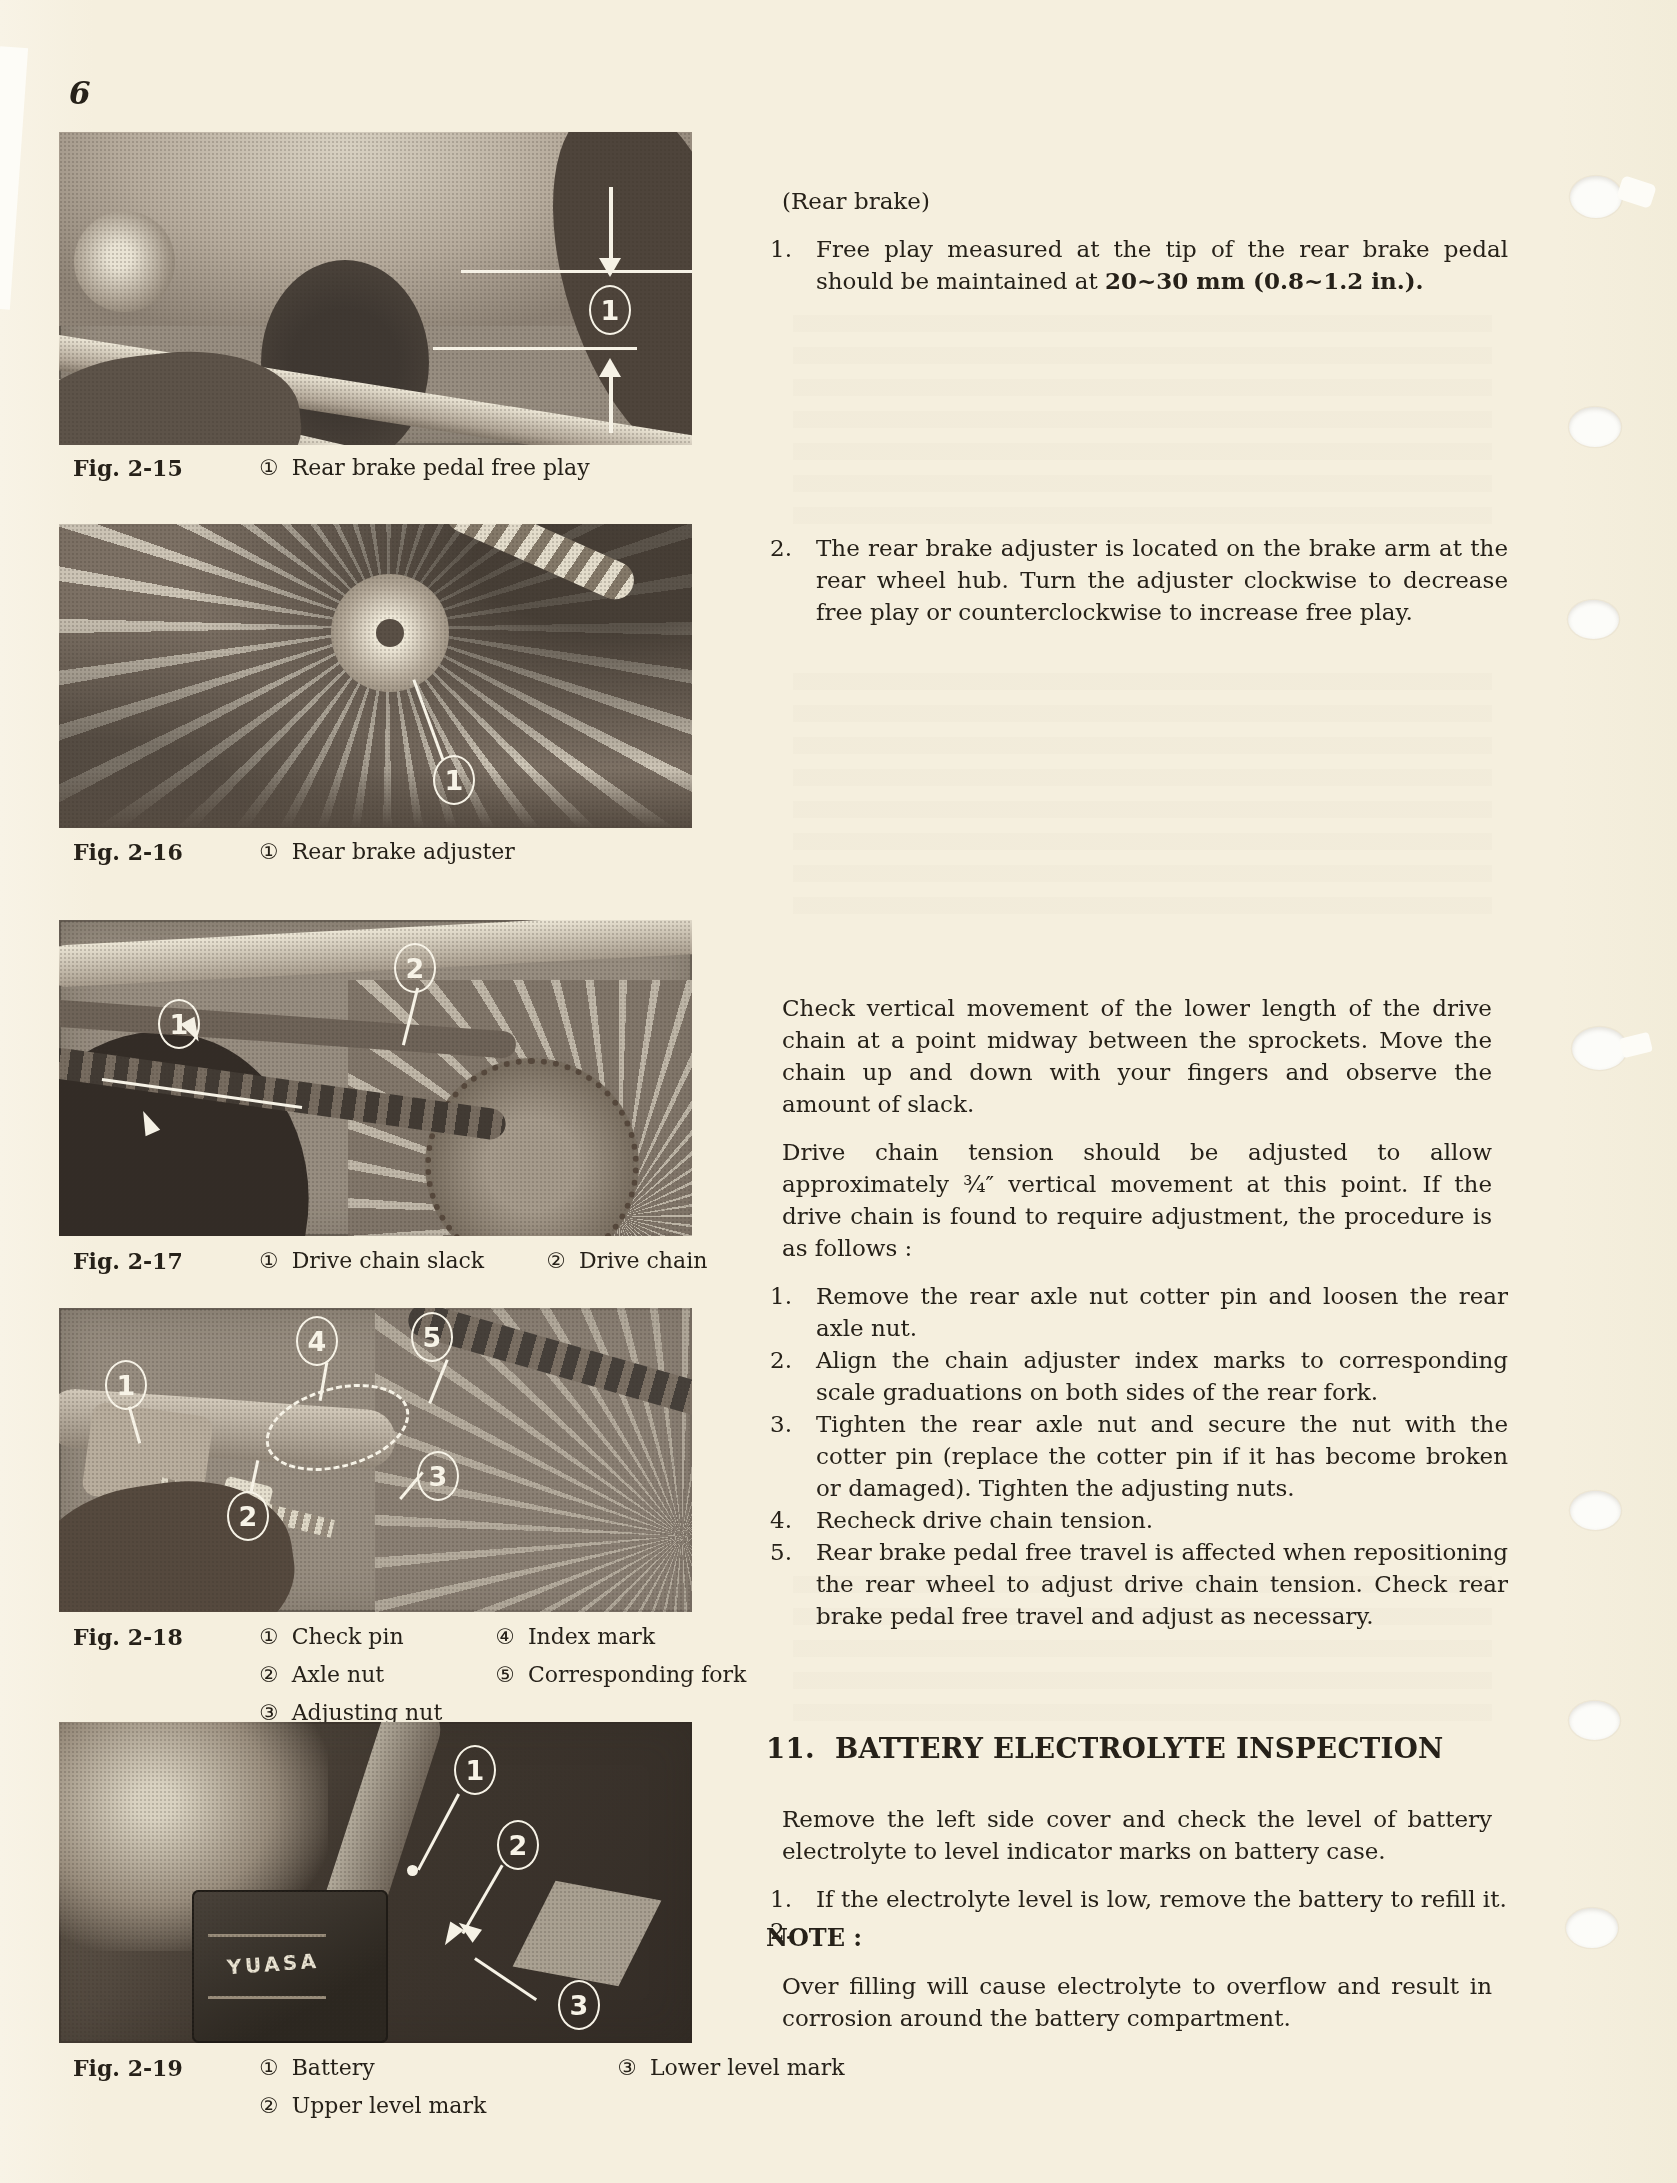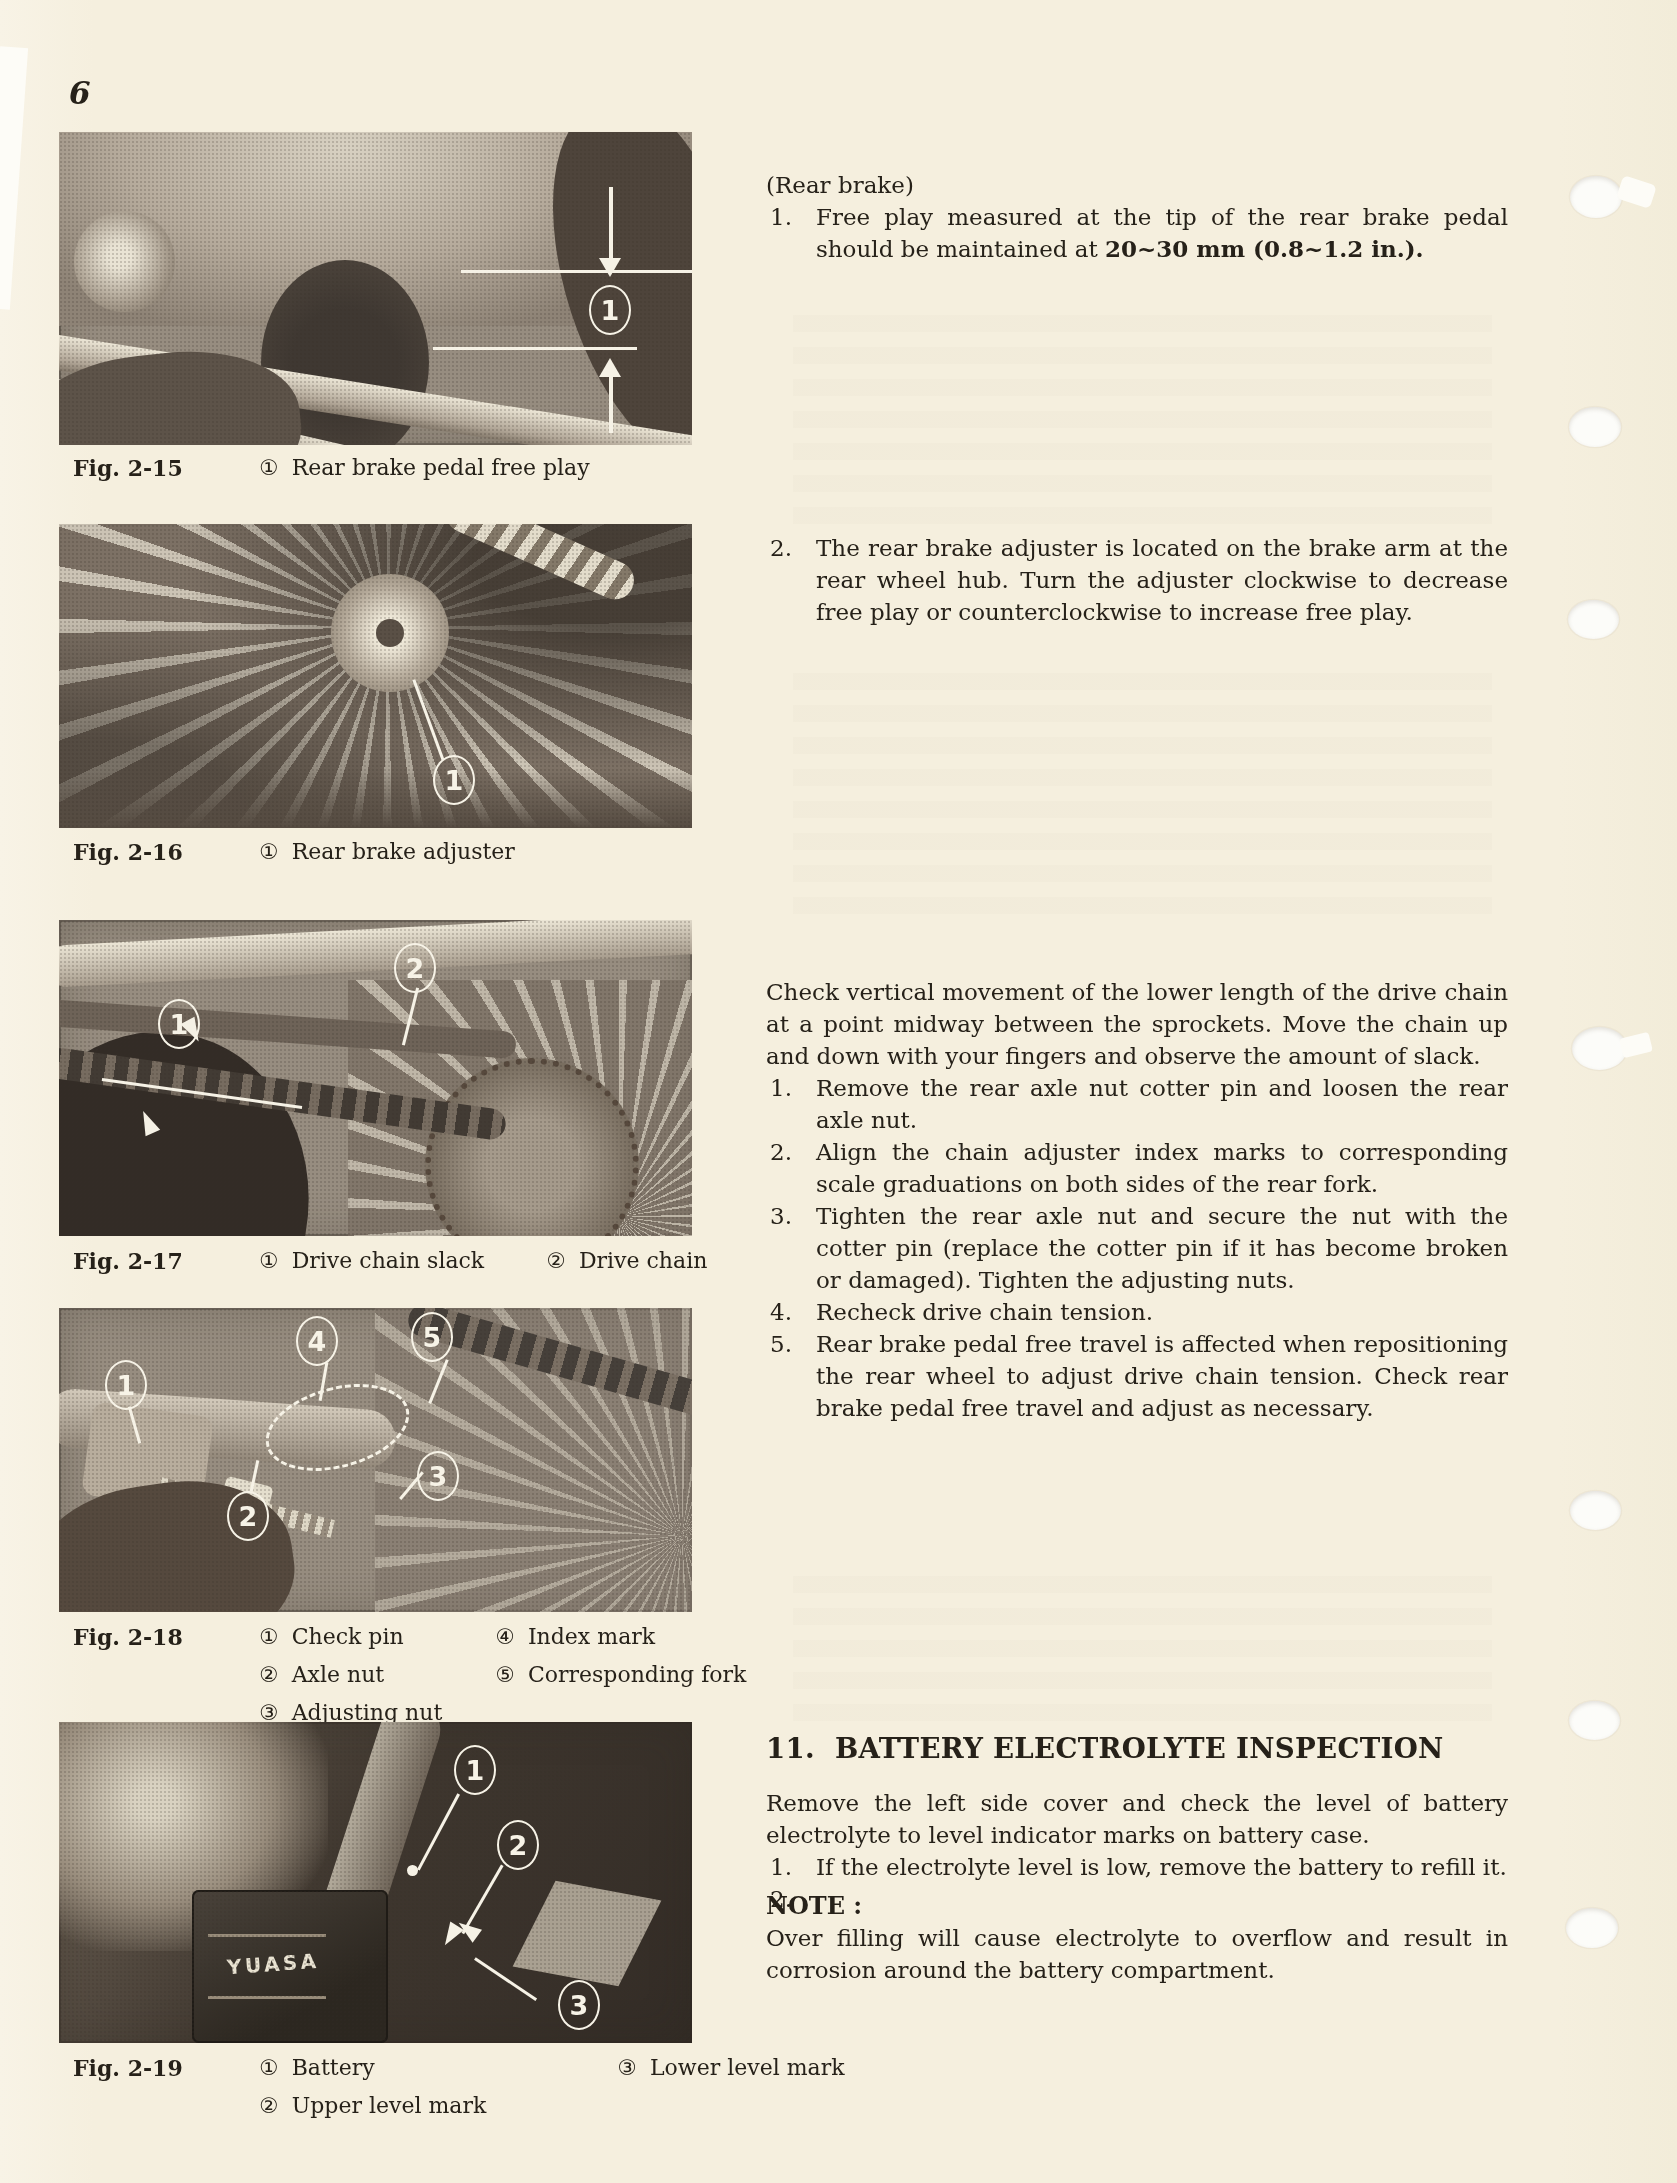--- a/index.html
+++ b/index.html
@@ -30,21 +30,21 @@
   .ar{width:0;height:0;z-index:4;}
   
   .cap{position:absolute;left:73px;width:632px;display:flex;gap:23px;font-size:22px;line-height:32px;}
   .figlab{font-weight:700;flex:0 0 163px;white-space:nowrap;}
   .ci{display:flex;gap:13.4px;white-space:nowrap;}
   .cn{font-family:"DejaVu Sans",sans-serif;font-size:21.5px;}
   .capcol{display:flex;flex-direction:column;gap:6px;}
   .capcol.second{margin-left:30px;}
   
   .rc{position:absolute;left:766px;width:742px;font-size:23px;line-height:32px;text-align:justify;}
-  .rc .line{margin:0;}
+  .rc .line{margin:16px;}
   .li{position:relative;padding-left:50px;}
   .li .n{position:absolute;left:4px;top:0;}
   .cont{padding-left:50px;}
   .h2{position:absolute;left:766px;font-weight:700;font-size:27.6px;letter-spacing:0.3px;white-space:nowrap;}
   .h2 .hn{margin-right:20px;}
   .notelab{font-weight:700;font-size:24px;margin-top:6.7px;}
   b{font-weight:700;}
 </style>
 </head>
 <body>
@@ -234,20 +234,23 @@
   <div class="rc" style="top:532px;">
     <div class="li">
       <span class="n">2.</span>
       <span>The rear brake adjuster is located on the brake arm at the rear wheel hub.  Turn the adjuster clockwise to decrease free play or counterclockwise to increase free play.</span>
     </div>
   </div>
 
 
   <div class="rc" style="top:976px;">
     <div class="line">Check vertical movement of the lower length of the drive chain at a point midway between the sprockets.  Move the chain up and down with your fingers and observe the amount of slack.</div>
+    <div class="line">
+      <span>Drive chain tension should be adjusted to allow approximately </span><span>¾″</span><span> vertical movement at this point.  If the drive chain is found to require adjustment, the procedure is as follows :</span>
+    </div>
     <div class="li">
       <span class="n">1.</span>
       <span>Remove the rear axle nut cotter pin and loosen the rear axle nut.</span>
     </div>
     <div class="li">
       <span class="n">2.</span>
     </div>
     <div class="cont">Align the chain adjuster index marks to corresponding scale graduations on both sides of the rear fork.</div>
     <div class="li">
       <span class="n">3.</span>

